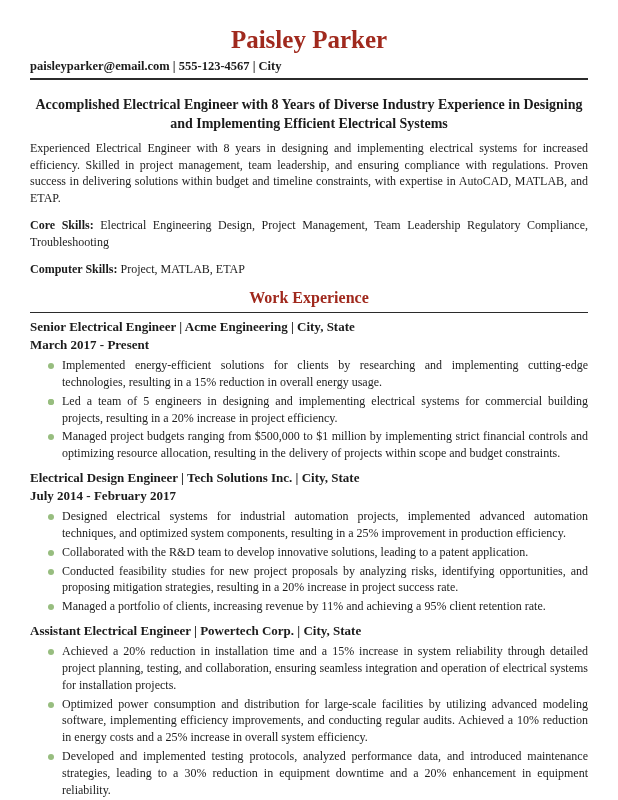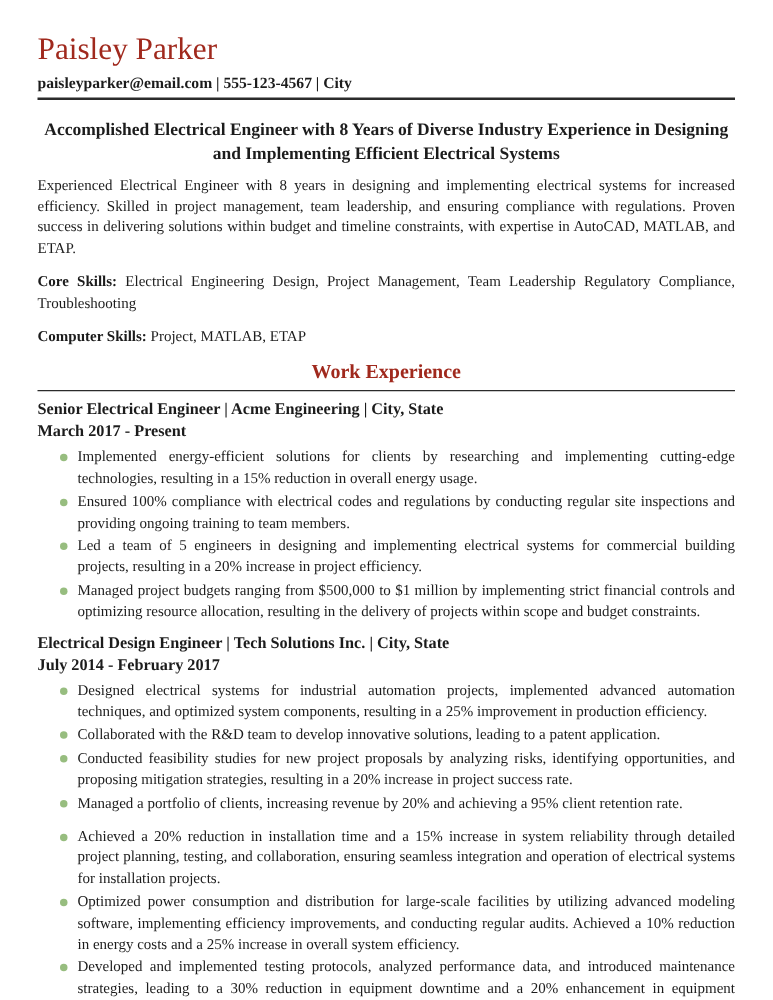--- a/index.html
+++ b/index.html
@@ -11,21 +11,21 @@
   *{box-sizing:border-box;}
   html,body{margin:0;padding:0;}
   body{
     width:618px;height:800px;overflow:hidden;background:#ffffff;
     font-family:"Liberation Serif", serif;color:var(--ink);
     font-size:12px;line-height:1.4;
   }
   .page{padding:26px 30px 0 30px;}
 
   .name{
-    font-size:25px;font-weight:normal;color:var(--accent);
+    text-align:center;font-size:25px;font-weight:bold;color:var(--accent);
     line-height:1.1;margin:0 0 4px 0;
   }
   .contact{
     text-align:left;font-weight:bold;font-size:12.5px;margin:0 0 3px 0;
   }
   .top-rule{border:none;border-top:2px solid var(--rule);margin:0 0 3px 0;}
 
   .headline{
     text-align:center;font-weight:bold;font-size:14px;line-height:1.35;
     margin:16px 4px 6px 4px;
@@ -77,37 +77,38 @@
   <div class="section-head">
     <span class="sec-title">Work Experience</span>
   </div>
 
   <div class="job-head">
     <span class="job-title">Senior Electrical Engineer | Acme Engineering  | City, State</span>
     <span class="job-dates">March 2017 - Present</span>
   </div>
   <ul class="blist">
     <li><span class="dot"></span><span>Implemented energy-efficient solutions for clients by researching and implementing cutting-edge technologies, resulting in a 15% reduction in overall energy usage.</span></li>
-    <li><span class="dot"></span><span>Ensured 100% compliance with electrical codes and regulations by conducting regular site inspections and providing ongoing training to team members.</span></li>
+    <li><span class="dot"></span></li>
     <li><span class="dot"></span><span>Led a team of 5 engineers in designing and implementing electrical systems for commercial building projects, resulting in a 20% increase in project efficiency.</span></li>
     <li><span class="dot"></span><span>Managed project budgets ranging from $500,000 to $1 million by implementing strict financial controls and optimizing resource allocation, resulting in the delivery of projects within scope and budget constraints.</span></li>
   </ul>
 
   <div class="job-head">
     <span class="job-title">Electrical Design Engineer | Tech Solutions Inc.  | City, State</span>
     <span class="job-dates">July 2014 - February 2017</span>
   </div>
   <ul class="blist">
     <li><span class="dot"></span><span>Designed electrical systems for industrial automation projects, implemented advanced automation techniques, and optimized system components, resulting in a 25% improvement in production efficiency.</span></li>
     <li><span class="dot"></span><span>Collaborated with the R&amp;D team to develop innovative solutions, leading to a patent application.</span></li>
     <li><span class="dot"></span><span>Conducted feasibility studies for new project proposals by analyzing risks, identifying opportunities, and proposing mitigation strategies, resulting in a 20% increase in project success rate.</span></li>
-    <li><span class="dot"></span><span>Managed a portfolio of clients, increasing revenue by 20% and achieving a 95% client retention rate.</span></li>
+    <li><span class="dot"></span><span>Managed a portfolio of clients, increasing revenue by 11% and achieving a 95% client retention rate.</span></li>
   </ul>
 
   <div class="job-head">
+    <span class="job-title">Assistant Electrical Engineer | Powertech Corp.  | City, State</span>
   </div>
   <ul class="blist">
     <li><span class="dot"></span><span>Achieved a 20% reduction in installation time and a 15% increase in system reliability through detailed project planning, testing, and collaboration, ensuring seamless integration and operation of electrical systems for installation projects.</span></li>
     <li><span class="dot"></span><span>Optimized power consumption and distribution for large-scale facilities by utilizing advanced modeling software, implementing efficiency improvements, and conducting regular audits. Achieved a 10% reduction in energy costs and a 25% increase in overall system efficiency.</span></li>
     <li><span class="dot"></span><span>Developed and implemented testing protocols, analyzed performance data, and introduced maintenance strategies, leading to a 30% reduction in equipment downtime and a 20% enhancement in equipment reliability.</span></li>
   </ul>
 
   <div class="section-head">
     <span class="sec-title">Education &amp; Certifications</span>
   </div>

